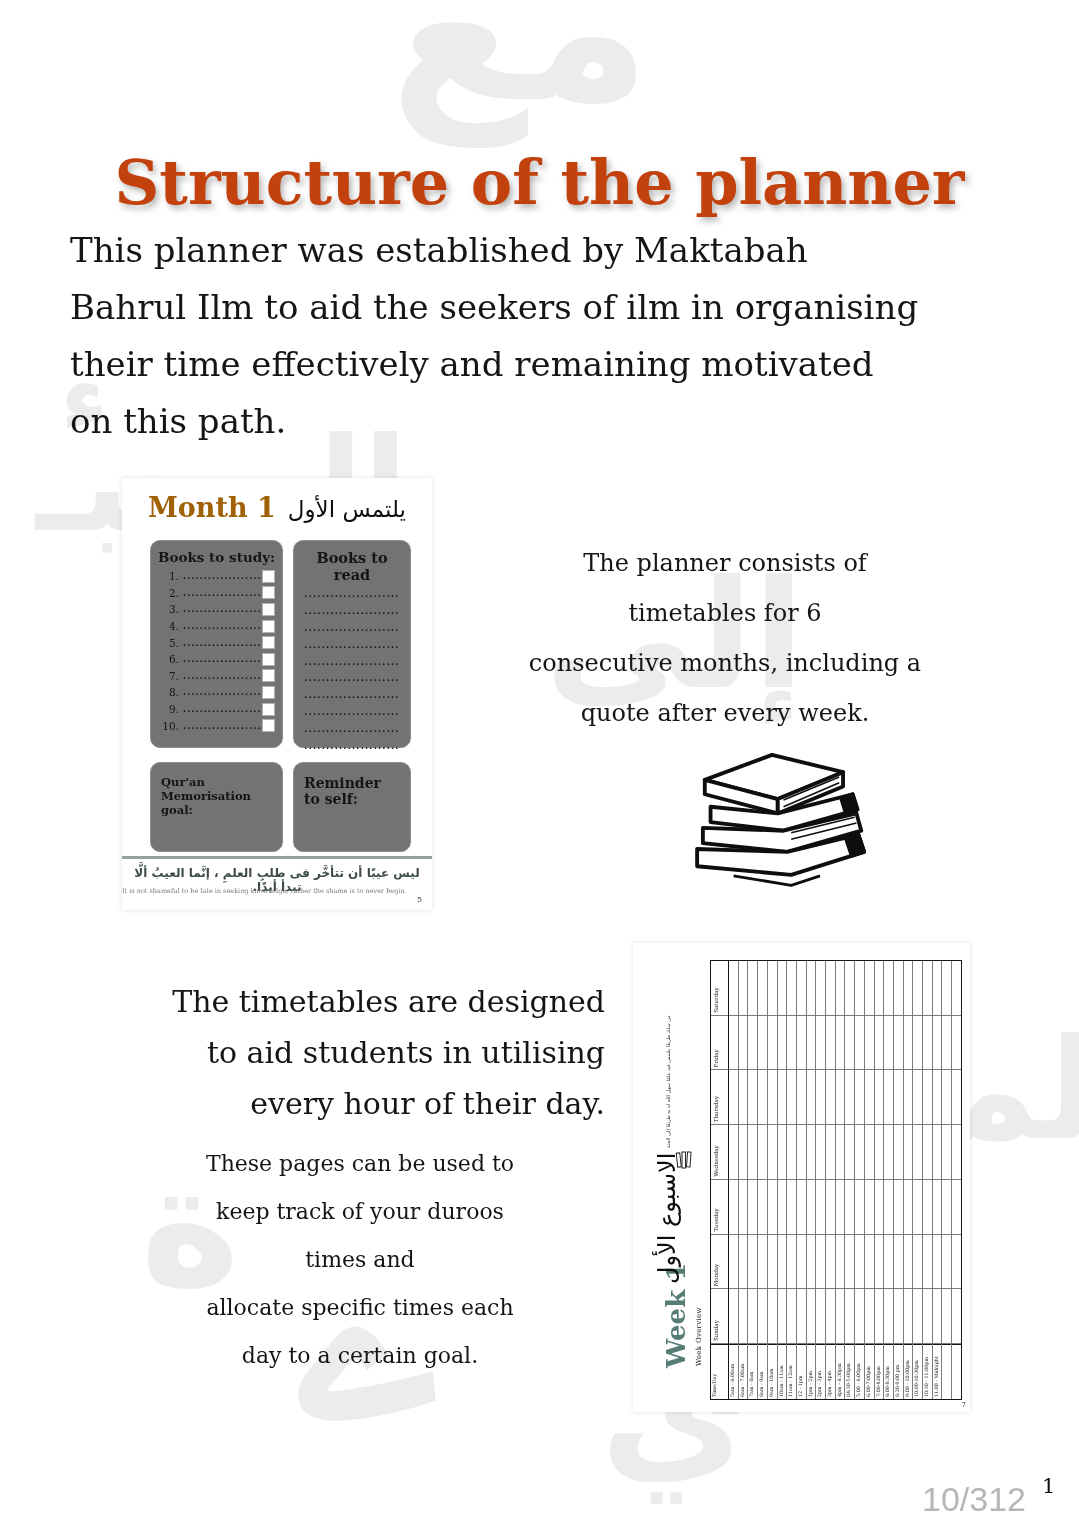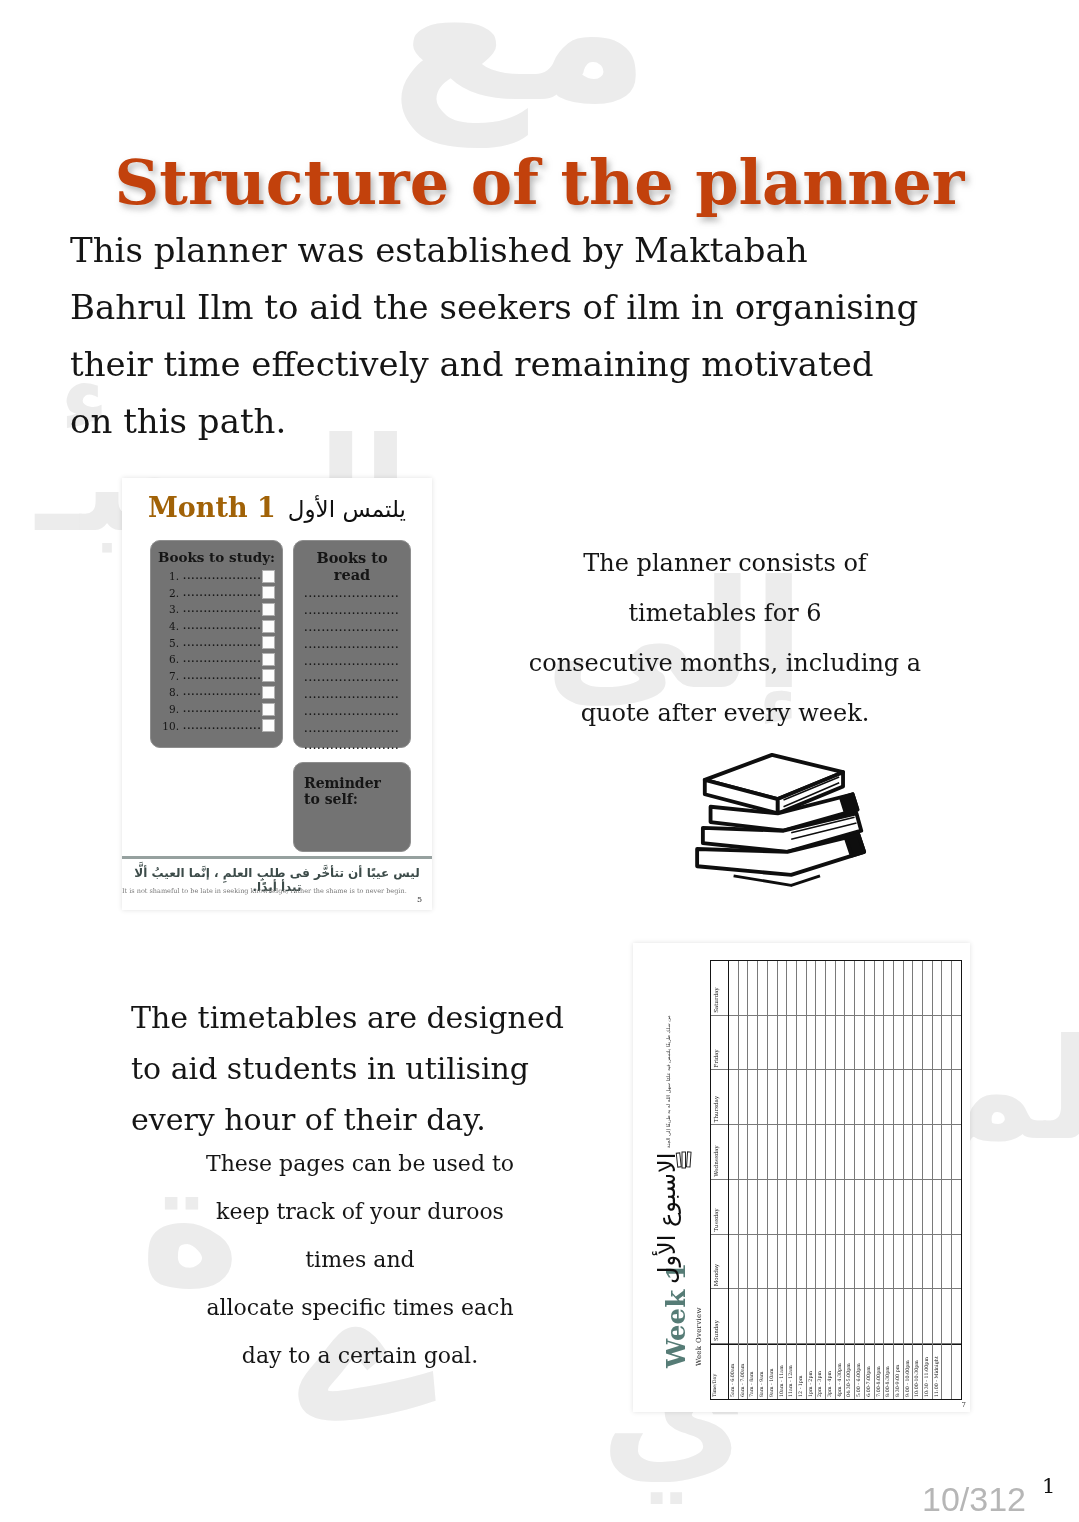--- a/index.html
+++ b/index.html
@@ -9,22 +9,22 @@
   .wm{position:absolute;color:#ececec;font-family:"DejaVu Sans",sans-serif;font-weight:bold;
       line-height:1;user-select:none;white-space:nowrap;}
   .content{position:absolute;inset:0;z-index:1;}
 
   .title{position:absolute;left:0;top:104px;width:100%;text-align:center;font-weight:bold;
          font-size:62px;color:#c2410c;text-shadow:3px 4px 6px rgba(125,125,125,.55);}
   .intro{position:absolute;left:70px;top:222px;width:940px;text-align:left;font-size:34px;
          line-height:57px;white-space:pre-line;margin:0;}
   .p-right{position:absolute;left:455px;top:538px;width:540px;text-align:center;font-size:24px;
          line-height:50px;white-space:pre-line;margin:0;}
-  .p-left1{position:absolute;left:115px;top:976px;width:490px;text-align:left;font-size:30px;
-         line-height:51px;white-space:pre-line;margin:16px;}
+  .p-left1{position:absolute;left:115px;top:976px;width:490px;text-align:right;font-size:30px;
+         line-height:51px;white-space:pre-line;margin:0;}
   .p-left2{position:absolute;left:115px;top:1140px;width:490px;text-align:center;font-size:22px;
          line-height:48px;white-space:pre-line;margin:0;}
 
   
   .month{position:absolute;left:122px;top:478px;width:310px;height:432px;background:#fff;
          box-shadow:0 0 5px rgba(0,0,0,.12);}
   .m-head{position:absolute;top:14px;left:0;width:100%;text-align:center;white-space:nowrap;}
   .m-title-en{font-size:27px;font-weight:bold;color:#a16207;}
   .m-title-ar{font-family:"DejaVu Sans",sans-serif;font-size:23px;color:#101010;margin-left:12px;}
   .bx{position:absolute;border:1px solid #8e8e8e;border-radius:10px;background:#737373;box-sizing:border-box;}
@@ -172,20 +172,23 @@
             <div class="brline">......................</div>
             <div class="brline">......................</div>
             <div class="brline">......................</div>
             <div class="brline">......................</div>
             <div class="brline">......................</div>
             <div class="brline">......................</div>
             <div class="brline">......................</div>
           </div>
       </div>
 
+      <div class="bx bx-quran">
+        <div class="bx-label">Qur'an Memorisation goal:</div>
+      </div>
       <div class="bx bx-rem">
         <div class="bx-label">Reminder to self:</div>
       </div>
 
       <div class="m-divider"></div>
       <div class="m-quote-ar">ليس عيبًا أن تتأخَّر فى طلبِ العلمِ ، إنَّما العيبُ ألَّا تبدأ أبدًا.</div>
       <div class="m-quote-en">It is not shameful to be late in seeking knowledge, rather the shame is to never begin.</div>
       <div class="m-pagenum">5</div>
     </section>
 

